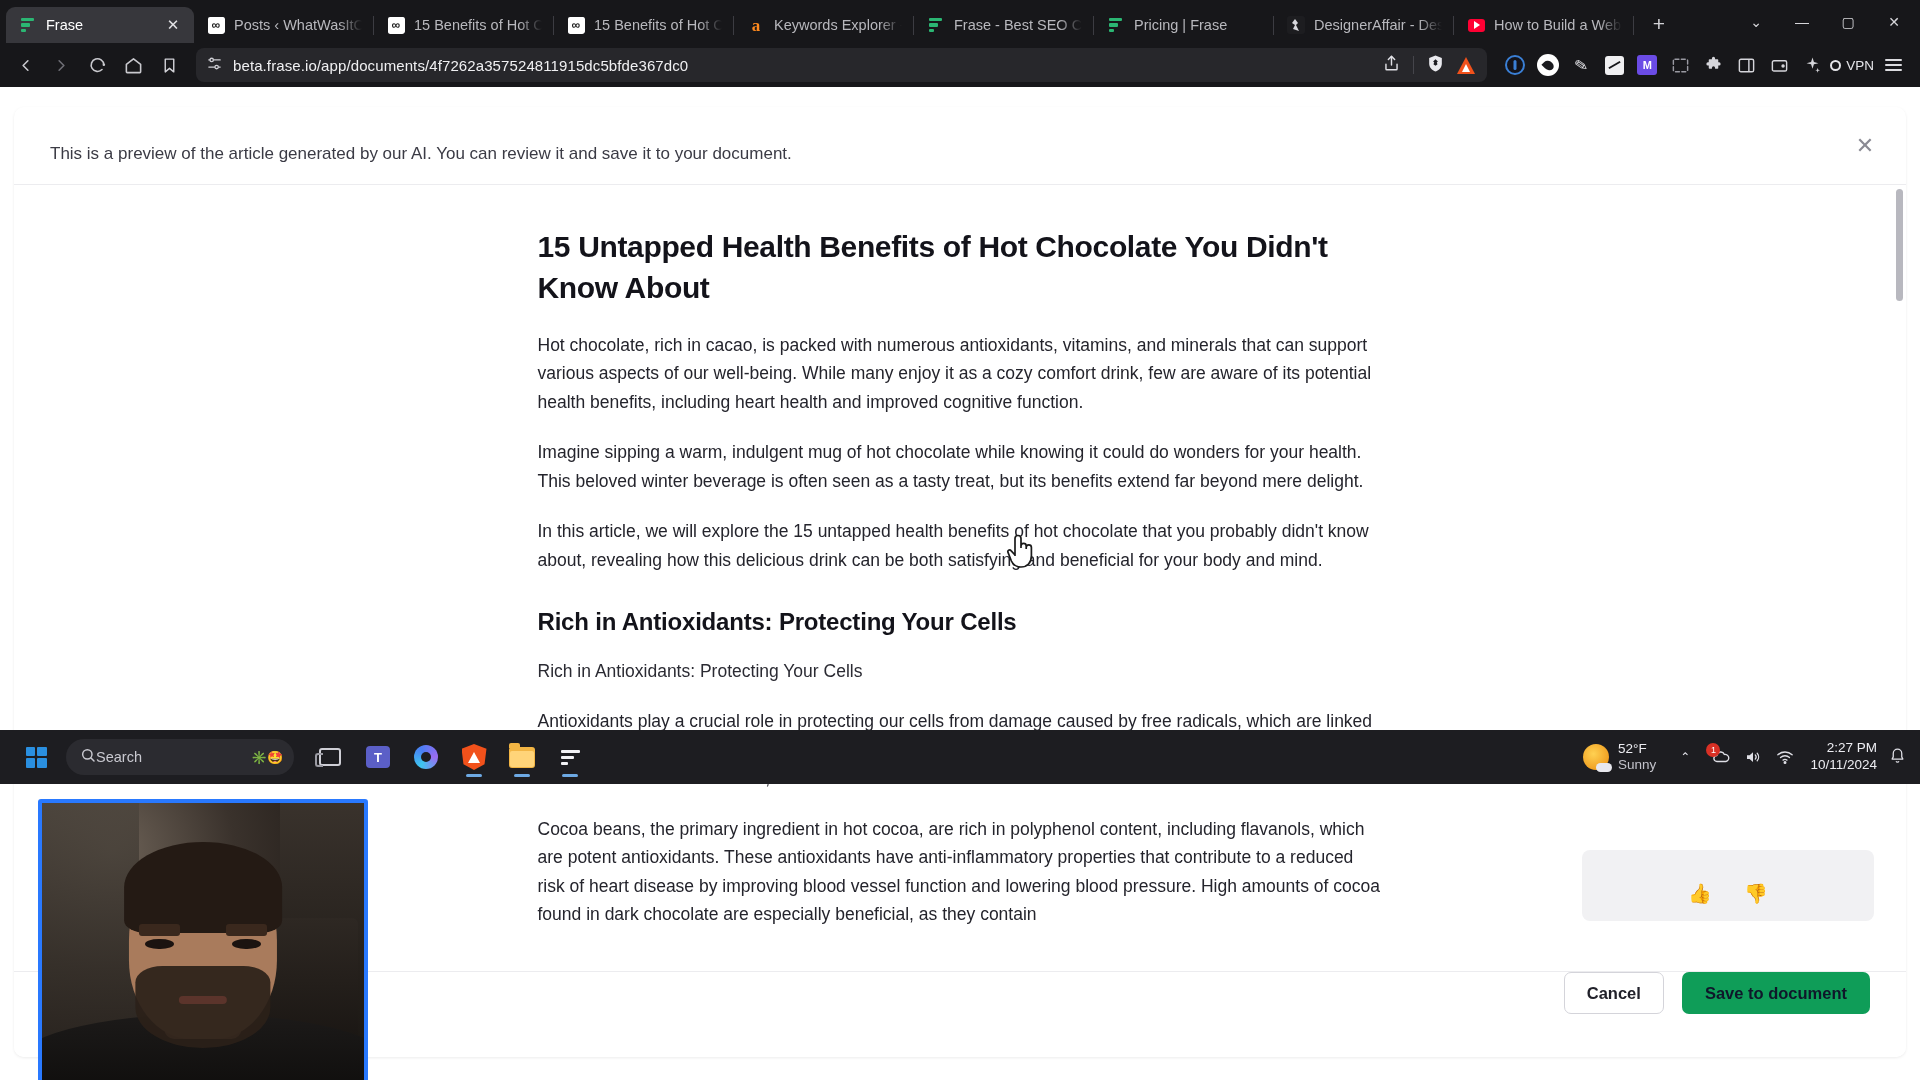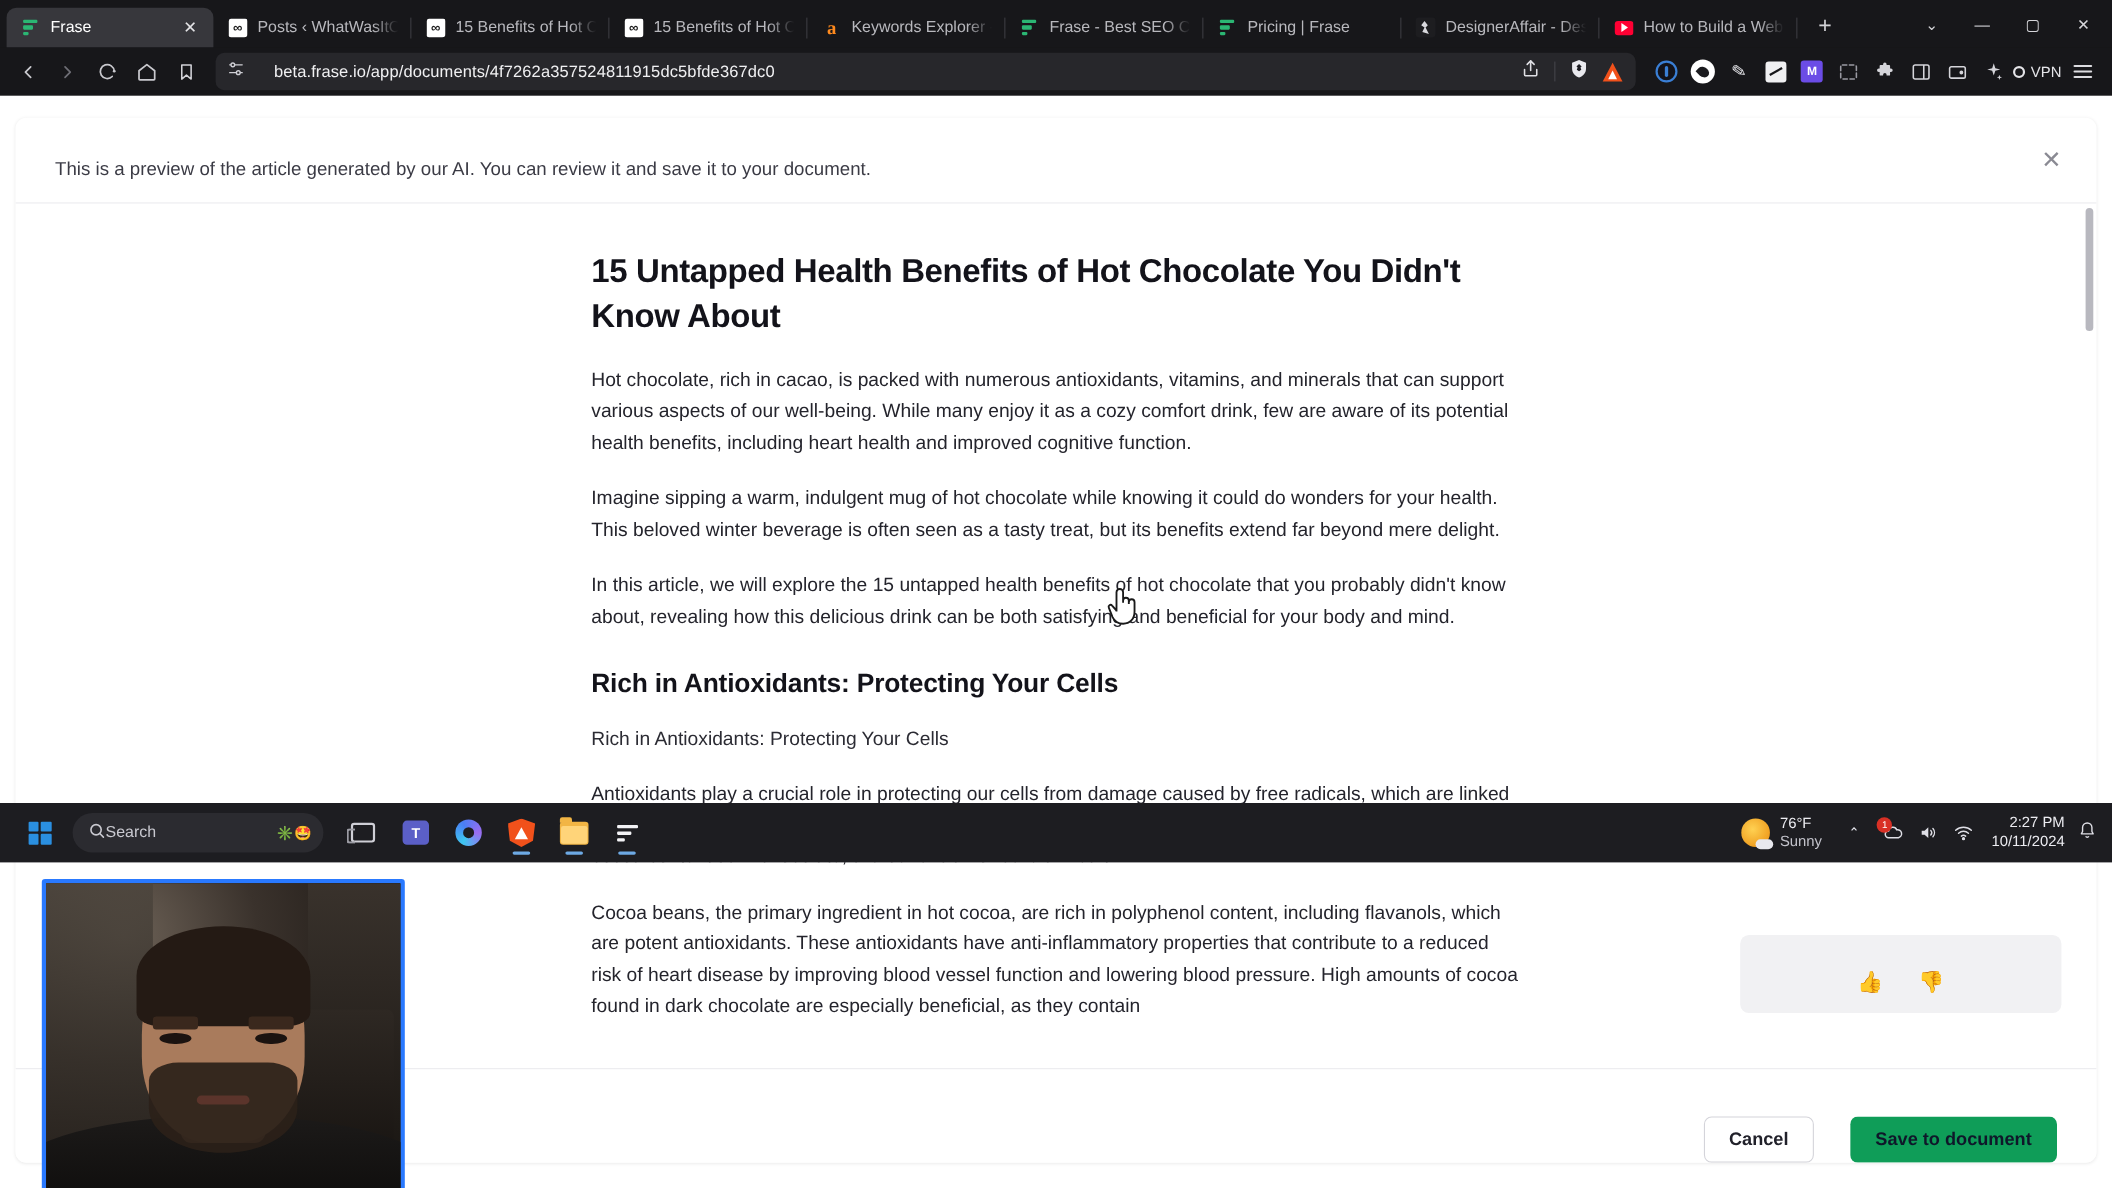--- a/index.html
+++ b/index.html
@@ -62,21 +62,21 @@
   .winbtn { width: 44px; height: 40px; display: flex; align-items: center;
             justify-content: center; color: #d6d6da; font-size: 14px; }
 
   
   .navbar { height: 44px; background: #17171a; display: flex; align-items: center;
             padding: 0 10px 0 8px; gap: 2px; }
   .navicon { width: 34px; height: 34px; display: flex; align-items: center;
              justify-content: center; color: #c9c9ce; flex: 0 0 34px; }
   .navicon.dim { color: #6e6e75; }
   .urlbar { flex: 1 1 auto; height: 34px; background: #27272b; border-radius: 8px;
-            display: flex; align-items: center; margin: 0 8px; padding: 0 10px; gap: 26px;
+            display: flex; align-items: center; margin: 0 8px; padding: 0 10px; gap: 10px;
             position: relative; }
   .url-text { color: #f0f0f2; font-size: 15px; letter-spacing: .1px; white-space: nowrap; }
   .urlbar-right { margin-left: auto; display: flex; align-items: center; gap: 12px; padding-right: 2px; }
   .vdiv { width: 1px; height: 18px; background: #45454b; }
   .brave-lion { width: 19px; height: 19px; }
   .shield-tri { width: 0; height: 0; border-left: 9px solid transparent;
                 border-right: 9px solid transparent; border-bottom: 17px solid #f1511b; position: relative; }
   .shield-tri::after { content: ""; position: absolute; left: -4px; top: 7px;
                        border-left: 4px solid transparent; border-right: 4px solid transparent;
                        border-bottom: 8px solid #ffffff; }
@@ -132,22 +132,22 @@
 
   .rating-card { position: absolute; right: 32px; bottom: 50px; width: 292px;
                  background: #f1f1f3; border-radius: 8px; padding: 20px 22px 18px;
                  text-align: center; }
   .rating-q { font-size: 16.5px; color: #21212a; line-height: 1.42; }
   .rating-btns { margin-top: 14px; display: flex; align-items: center;
                  justify-content: center; gap: 32px; }
   .rating-btns span { font-size: 19px; color: #43434d; line-height: 1; }
 
   .modal-foot { flex: 0 0 auto; border-top: 1px solid #ececef; height: 86px;
-                display: flex; align-items: flex-end; justify-content: flex-end;
-                gap: 33px; padding: 0 36px; background: #fff; }
+                display: flex; align-items: flex-start; justify-content: flex-end;
+                gap: 18px; padding: 0 36px; background: #fff; }
   .btn { height: 42px; border-radius: 7px; font-size: 16.5px; font-weight: 700;
          display: flex; align-items: center; justify-content: center;
          padding: 0 22px; border: 1px solid transparent; }
   .btn-cancel { background: #ffffff; border-color: #d4d4da; color: #21212a; min-width: 80px; }
   .btn-save { background: #0f9d58; color: #0f172a; min-width: 156px; }
 
   
   .cursor { position: absolute; left: 1004px; top: 443px; width: 34px; height: 44px;
             pointer-events: none; }
 
@@ -571,21 +571,21 @@
         </div>
       </div>
     </div>
 
     <div class="tb-right">
       <div class="tb-weather">
         <span class="wx-sun">
             <span class="wx-cloud"></span>
           </span>
         <span class="wx-lines">
-          <span class="wx-temp">76°F</span>
+          <span class="wx-temp">52°F</span>
           <span class="wx-cond">Sunny</span>
         </span>
       </div>
 
       <span class="chevron-up">⌃</span>
 
       <div class="tray">
         <span class="tray-ic">
           <svg width="18" height="18" viewBox="0 0 24 24" fill="none" stroke="#dfdfe6" stroke-width="1.8" stroke-linejoin="round">
               <path d="M6.5 18a4 4 0 0 1 0-8 5.2 5.2 0 0 1 10-1.4A3.8 3.8 0 0 1 18.5 18z"></path>

